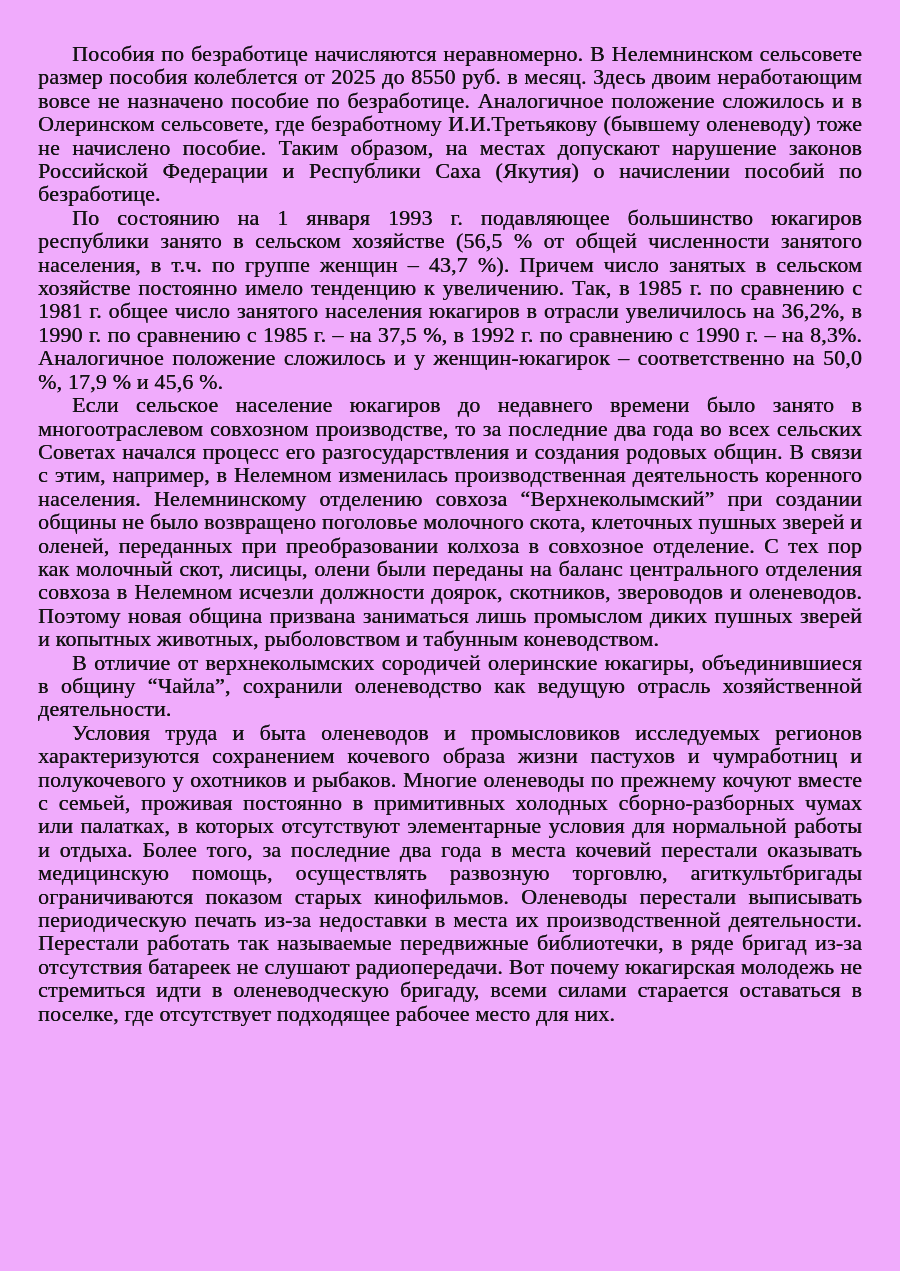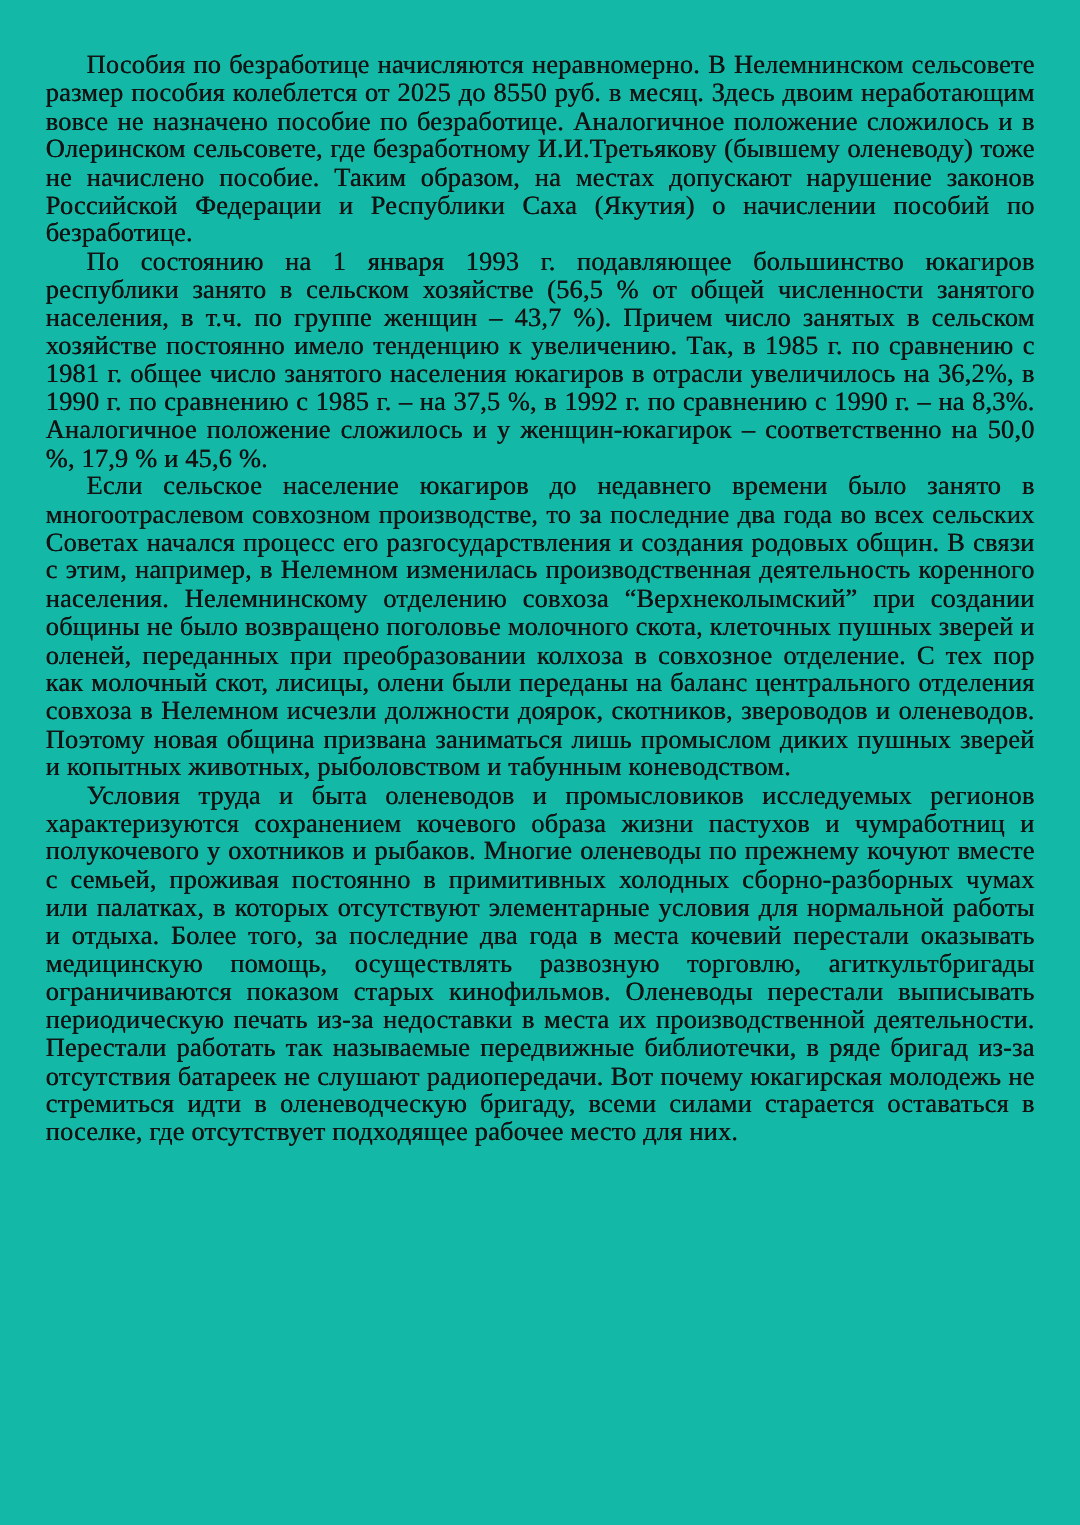--- a/index.html
+++ b/index.html
@@ -5,21 +5,21 @@
     html, body {
       margin: 0;
       padding: 0;
       background: #ffffff;
       font-family: "Liberation Serif", "DejaVu Serif", serif;
     }
     .scan-page {
       position: relative;
       width: 900px;
       height: 1271px;
-      background: #14b8a6;
+      background: #f0abfc;
       overflow: hidden;
       box-sizing: border-box;
     }
     .text-block {
       position: absolute;
       left: 38px;
       top: 42px;
       width: 824px;
       color: #131313;
     }
@@ -47,15 +47,16 @@
     }
   </style>
 </head>
 <body>
 
 <div class="scan-page">
   <div class="text-block">
     <p>Пособия по безработице начисляются неравномерно. В Нелемнинском сельсовете размер пособия колеблется от 2025 до 8550 руб. в месяц. Здесь двоим неработающим вовсе не назначено пособие по безработице. Аналогичное положение сложилось и в Олеринском сельсовете, где безработному И.И.Третьякову (бывшему оленеводу) тоже не начислено пособие. Таким образом, на местах допускают нарушение законов Российской Федерации и Республики Саха (Якутия) о начислении пособий по безработице.</p>
     <p>По состоянию на 1 января 1993 г. подавляющее большинство юкагиров республики занято в сельском хозяйстве (56,5 % от общей численности занятого населения, в т.ч. по группе женщин – 43,7 %). Причем число занятых в сельском хозяйстве постоянно имело тенденцию к увеличению. Так, в 1985 г. по сравнению с 1981 г. общее число занятого населения юкагиров в отрасли увеличилось на 36,2%, в 1990 г. по сравнению с 1985 г. – на 37,5 %, в 1992 г. по сравнению с 1990 г. – на 8,3%. Аналогичное положение сложилось и у женщин-юкагирок – соответственно на 50,0 %, 17,9 % и 45,6 %.</p>
     <p>Если сельское население юкагиров до недавнего времени было занято в многоотраслевом совхозном производстве, то за последние два года во всех сельских Советах начался процесс его разгосударствления и создания родовых общин. В связи с этим, например, в Нелемном изменилась производственная деятельность коренного населения. Нелемнинскому отделению совхоза “Верхнеколымский” при создании общины не было возвращено поголовье молочного скота, клеточных пушных зверей и оленей, переданных при преобразовании колхоза в совхозное отделение. С тех пор как молочный скот, лисицы, олени были переданы на баланс центрального отделения совхоза в Нелемном исчезли должности доярок, скотников, звероводов и оленеводов. Поэтому новая община призвана заниматься лишь промыслом диких пушных зверей и копытных животных, рыболовством и табунным коневодством.</p>
+    <p>В отличие от верхнеколымских сородичей олеринские юкагиры, объединившиеся в общину “Чайла”, сохранили оленеводство как ведущую отрасль хозяйственной деятельности.</p>
     <p>Условия труда и быта оленеводов и промысловиков исследуемых регионов характеризуются сохранением кочевого образа жизни пастухов и чумработниц и полукочевого у охотников и рыбаков. Многие оленеводы по прежнему кочуют вместе с семьей, проживая постоянно в примитивных холодных сборно-разборных чумах или палатках, в которых отсутствуют элементарные условия для нормальной работы и отдыха. Более того, за последние два года в места кочевий перестали оказывать медицинскую помощь, осуществлять развозную торговлю, агиткультбригады ограничиваются показом старых кинофильмов. Оленеводы перестали выписывать периодическую печать из-за недоставки в места их производственной деятельности. Перестали работать так называемые передвижные библиотечки, в ряде бригад из-за отсутствия батареек не слушают радиопередачи. Вот почему юкагирская молодежь не стремиться идти в оленеводческую бригаду, всеми силами старается оставаться в поселке, где отсутствует подходящее рабочее место для них.</p>
   </div>
 </div>
 
 </body></html>

